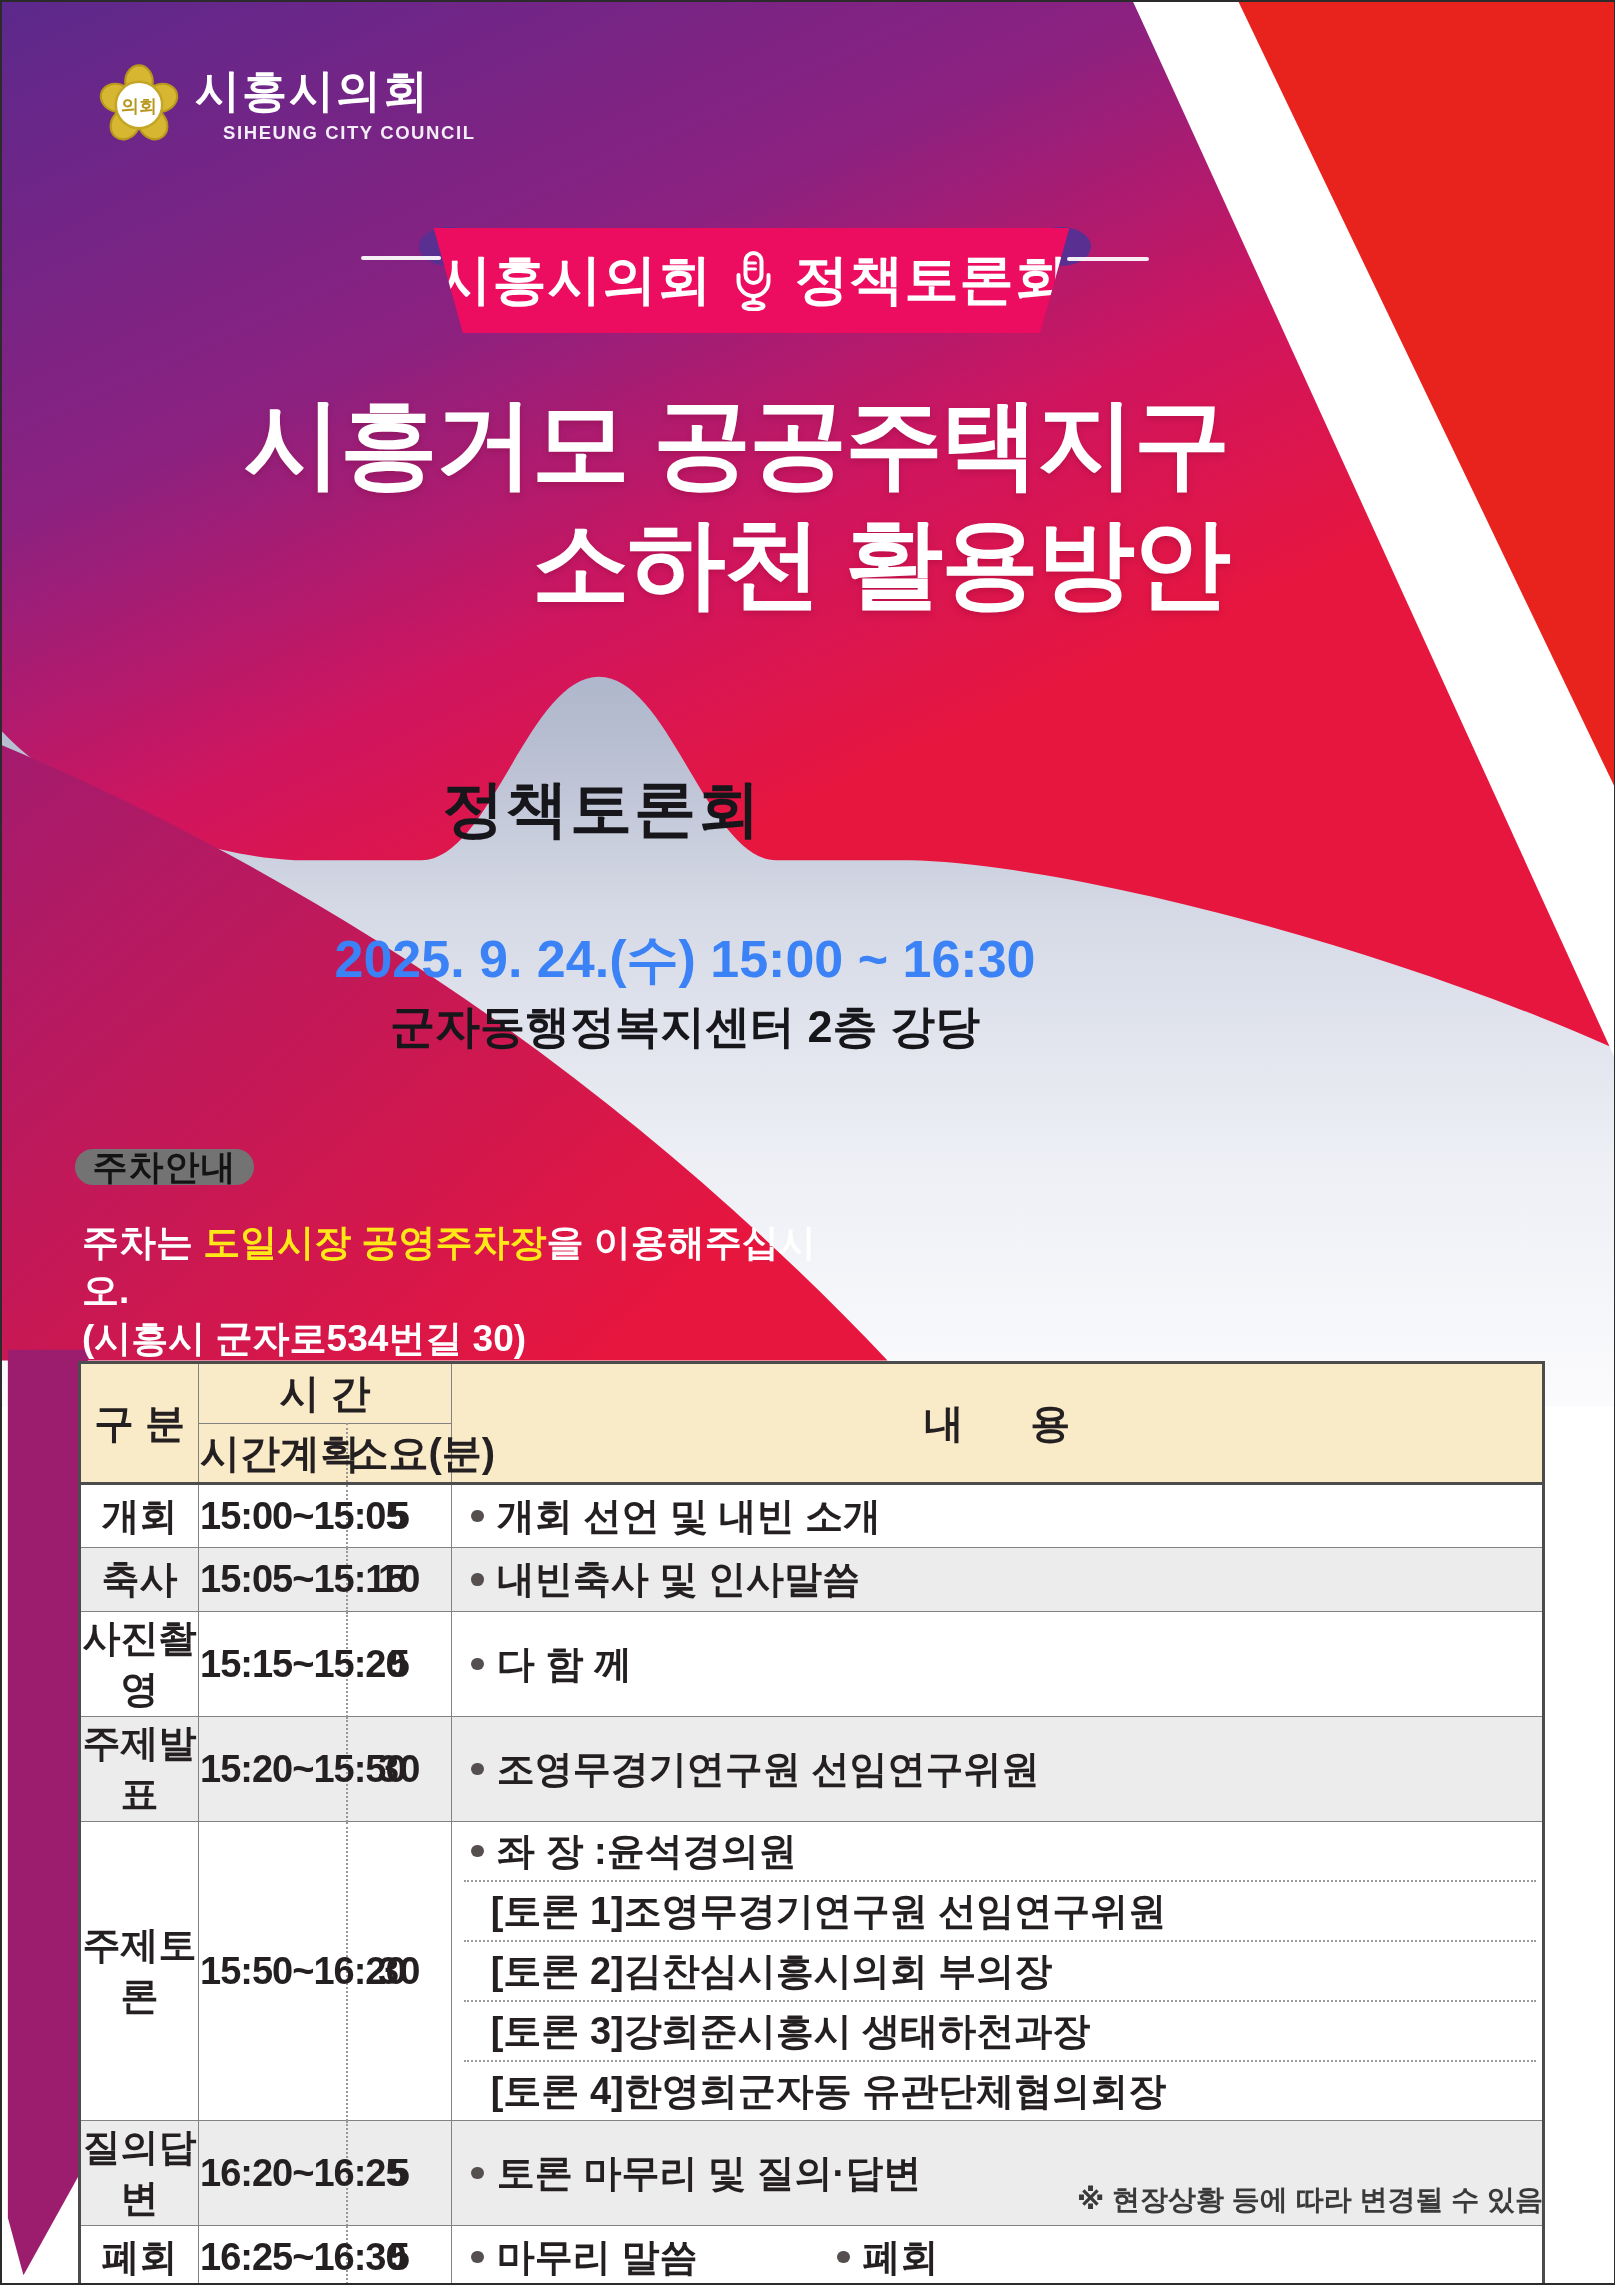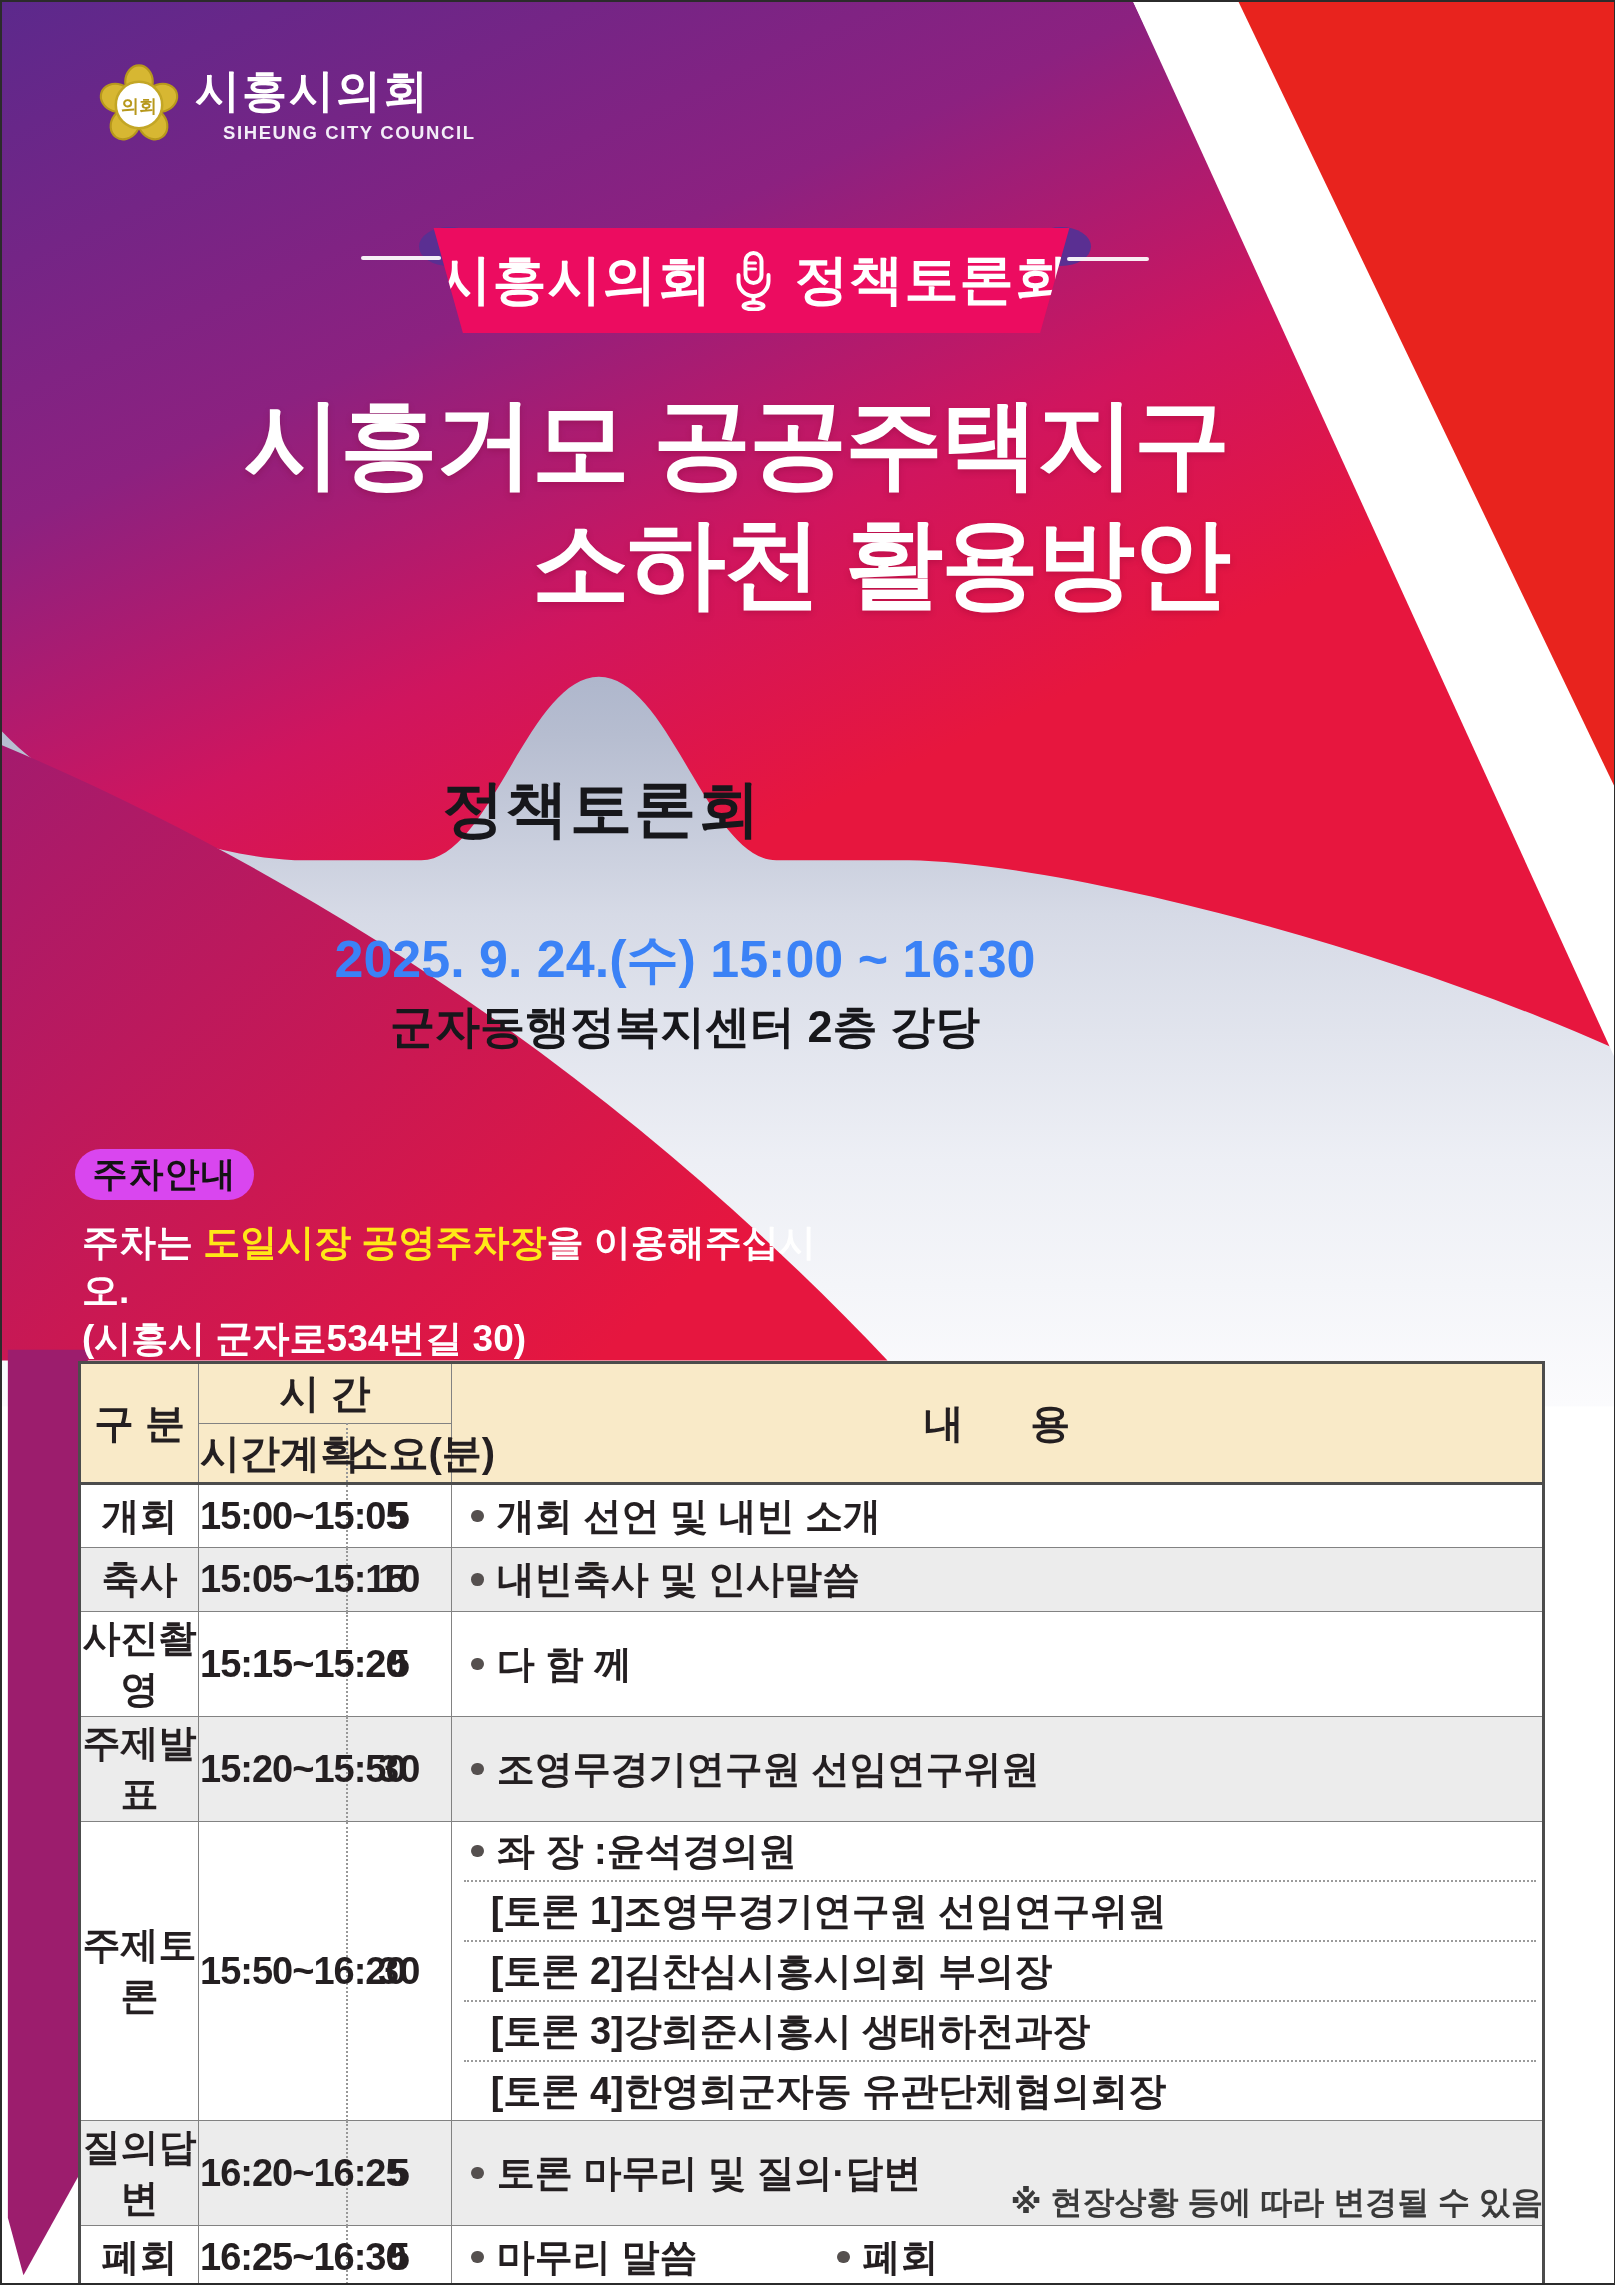--- a/index.html
+++ b/index.html
@@ -34,21 +34,21 @@
   .subtitle{
     left:405px;top:765px;width:390px;text-align:center;z-index:5;
     color:#17171b;font-size:62px;font-weight:800;letter-spacing:2px;
   }
   .datetime{left:98px;top:923px;width:1170px;text-align:center;z-index:5;
     color:#3b82f6;font-size:52px;font-weight:800;letter-spacing:0px;}
   .venue{left:98px;top:995px;width:1170px;text-align:center;z-index:5;
     color:#17171b;font-size:45px;font-weight:800;}
   
   .park-badge{
-    left:73px;top:1147px;width:179px;height:51px;background:#d946ef;border-radius:26px;z-index:5;
+    left:73px;top:1147px;width:179px;height:36px;background:#737373;border-radius:26px;z-index:5;
     display:flex;align-items:center;justify-content:center;
     color:#131313;font-size:35px;font-weight:800;letter-spacing:1px;
   }
   .park-text{left:80px;top:1217px;width:741px;z-index:5;color:#fff;
     font-size:37px;font-weight:600;line-height:48px;}
   .park-text .hl{color:#ffe817;font-weight:800;}
   
   .sched{left:76px;top:1359px;z-index:5;}
   table{border-collapse:collapse;table-layout:fixed;width:1465px;background:#fff;
     border:3.9px solid #4c4c4c;box-shadow:0 8.8px 0 -2.9px rgba(125,125,125,.55);}
@@ -64,21 +64,21 @@
   td.c-content{padding:0 5.9px 0 11.7px;vertical-align:middle;}
   .line{display:flex;align-items:center;min-height:58px;font-size:38px;font-weight:600;}
   .line + .line{border-top:2.5px dotted #9b9b9b;}
   .chunk{display:flex;align-items:center;}
   .chunk.gap{margin-left:132px;}
   .chunk.nob{margin-left:27px;}
   .dot{width:12.7px;height:12.7px;border-radius:50%;background:#55504f;margin:0 12.7px 0 7.8px;flex:none;}
   .seg-b{font-weight:800;}
   
   .footnote{left:761px;top:2179px;width:780px;text-align:right;z-index:5;
-    color:#3a3a3a;font-size:32px;font-weight:600;}
+    color:#3a3a3a;font-size:28px;font-weight:600;}
 </style>
 </head>
 <body>
 
 <div class="poster">
 
   <svg class="bg" width="1616" height="2285" viewBox="0 0 1657 2343">
     <defs>
       <linearGradient id="gradSilver" gradientUnits="userSpaceOnUse" x1="0" y1="600" x2="0" y2="1440">
         <stop offset="0" stop-color="#a3adc6"></stop>

